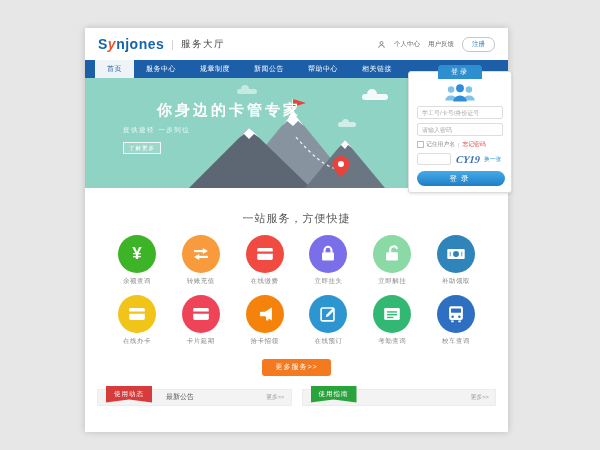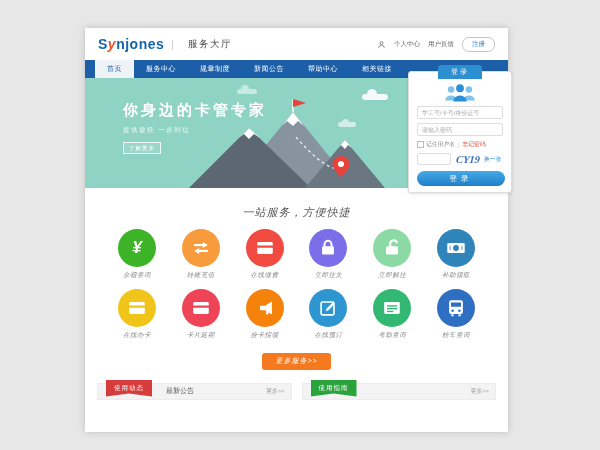--- a/index.html
+++ b/index.html
@@ -6,35 +6,35 @@
   body{font-family:"Liberation Sans",sans-serif;}
   .screen{position:relative;width:600px;height:450px;background:#e7e7e7;overflow:hidden;}
   .page{position:absolute;left:85px;top:28px;width:423px;height:404px;background:#fff;box-shadow:0 0 7px rgba(0,0,0,.18);}
 
   
   .hdr{height:32px;display:flex;align-items:center;justify-content:space-between;padding:0 13px;}
   .logo-wrap{display:flex;align-items:center;cursor:pointer;}
   .logo{font-size:14px;font-weight:bold;color:#1565ad;letter-spacing:.5px;}
   .logo .accent{color:#e8542f;font-style:italic;}
   .logo-div{color:#ccc;margin:0 7px;font-size:10px;}
-  .logo-sub{font-size:9.5px;color:#4a4a4a;letter-spacing:1.5px;margin-left:7px;}
+  .logo-sub{font-size:9.5px;color:#4a4a4a;letter-spacing:1.5px;}
   .hdr-right{display:flex;align-items:center;gap:8px;font-size:6.5px;color:#666;}
   .p-icon{width:9px;height:9px;}
   .hdr-link{cursor:pointer;}
   .reg-btn{border:1px solid #c5c5c5;border-radius:7px;padding:2px 9px;color:#2e7fc0;background:#fff;font-size:6.5px;cursor:pointer;}
 
   
   .nav{height:18px;background:var(--nav-blue,#1c5fa8);display:flex;align-items:stretch;padding-left:10px;}
   .nav-item{color:#fff;font-size:7px;padding:0 12px;display:flex;align-items:center;cursor:pointer;letter-spacing:.5px;}
   .nav-item.active{background:#eef3f8;color:var(--nav-blue,#1c5fa8);}
 
   
   .hero{position:relative;height:110px;background:var(--hero-teal,#8ed3c3);overflow:hidden;}
   .hero-text{position:absolute;left:38px;top:23px;color:#fff;z-index:2;}
-  .hero-title{font-size:15px;font-weight:bold;letter-spacing:3px;}
+  .hero-title{font-size:15px;font-weight:bold;letter-spacing:3px;margin-left:34px;}
   .hero-sub{margin-top:6px;font-size:6.5px;letter-spacing:1.5px;opacity:.92;}
   .hero-cta{display:inline-block;margin-top:7px;font-size:5.5px;padding:1.5px 5px;border:1px solid rgba(255,255,255,.85);background:rgba(255,255,255,.12);color:#fff;letter-spacing:1px;cursor:pointer;}
   .cloud{position:absolute;background:#fff;border-radius:8px;}
   .cloud::before{content:"";position:absolute;background:#fff;border-radius:50%;}
   .c1{width:26px;height:6px;right:120px;top:16px;opacity:.9;}
   .c1::before{width:10px;height:10px;left:5px;top:-5px;}
   .c2{width:18px;height:5px;right:152px;top:44px;opacity:.6;}
   .c2::before{width:7px;height:7px;left:4px;top:-3px;}
   .c3{width:20px;height:5px;left:152px;top:11px;opacity:.5;}
   .c3::before{width:8px;height:8px;left:4px;top:-4px;}
@@ -50,21 +50,21 @@
   .chk{width:5px;height:5px;border:1px solid #bbb;margin-right:2px;background:#fff;cursor:pointer;flex:none;}
   .rem-sep{margin:0 3px;color:#ccc;}
   .forgot{color:var(--link-red,#e0483a);cursor:pointer;}
   .cap-row{display:flex;align-items:center;margin-top:4px;}
   .cap-input{width:34px;height:12px;border:1px solid #ddd;border-radius:2px;font-size:6px;padding:0 3px;box-sizing:border-box;font-family:"Liberation Sans",sans-serif;}
   .cap-text{font-family:"Liberation Serif",serif;font-style:italic;font-weight:bold;font-size:10.5px;color:#3a6db5;margin-left:5px;transform:skewX(-6deg);cursor:pointer;}
   .cap-refresh{font-size:5.8px;color:var(--login-blue,#2e8fd0);margin-left:4px;cursor:pointer;}
   .login-btn{display:block;width:88px;height:15px;margin:6px auto 0;background:linear-gradient(#45aae8,#1f7fc6);border:none;border-radius:8px;color:#fff;font-size:7.5px;letter-spacing:4px;text-align:center;line-height:15px;cursor:pointer;}
 
   
-  .services{padding-top:17px;font-style:italic;}
+  .services{padding-top:23px;}
   .svc-title,.ann-title{text-align:center;font-size:11px;color:#555;letter-spacing:1px;}
   .svc-grid{display:grid;grid-template-columns:repeat(6,1fr);row-gap:9px;padding:9px 20px 0;}
   .svc-cell{text-align:center;cursor:pointer;}
   .svc-circle{width:38px;height:38px;border-radius:50%;margin:0 auto;display:flex;align-items:center;justify-content:center;}
   .svc-circle svg{width:22px;height:22px;display:block;}
   .yuan{color:#fff;font-size:17px;font-weight:bold;}
   .svc-label{margin-top:4px;font-size:6.5px;color:#8a8a8a;letter-spacing:.5px;}
   .more-wrap{text-align:center;margin-top:9px;}
   .more-btn{display:inline-block;background:var(--accent-orange,#f4791f);color:#fff;font-size:7px;padding:3.5px 13px;border-radius:3px;letter-spacing:1px;cursor:pointer;}
 

